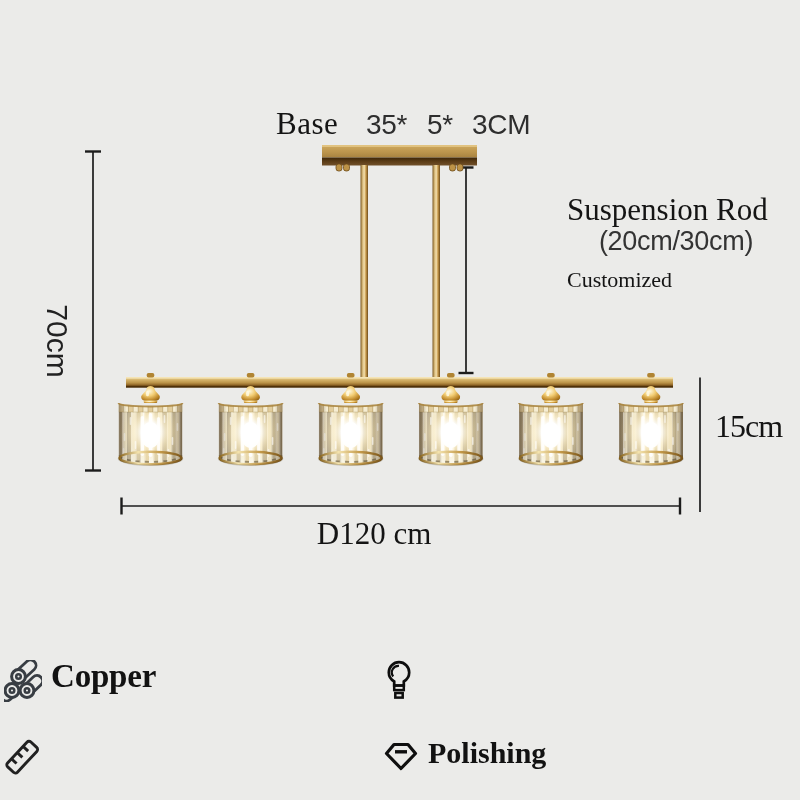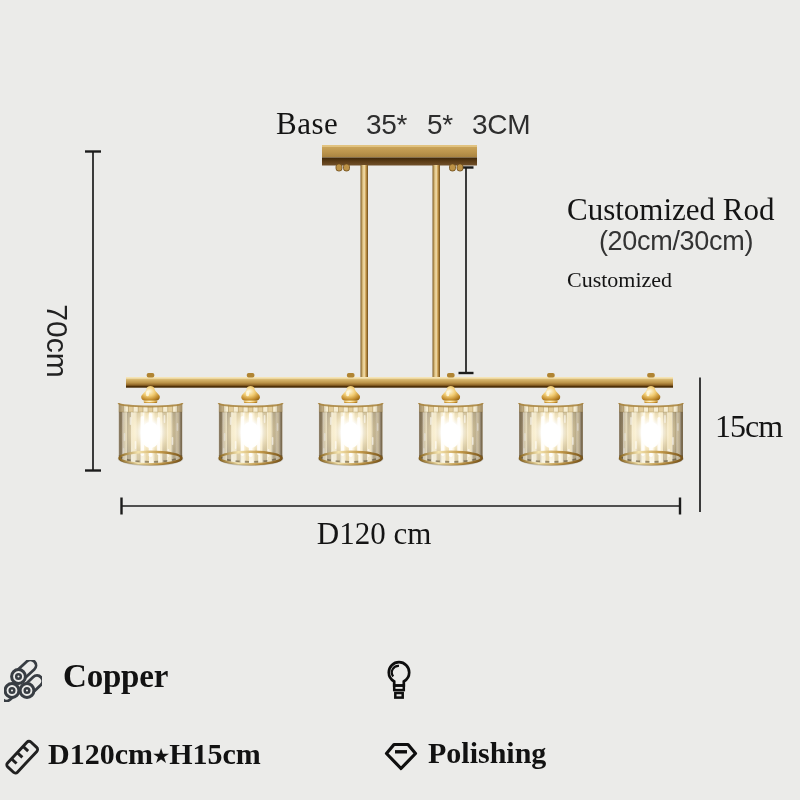--- a/index.html
+++ b/index.html
@@ -23,21 +23,21 @@
   #suspension-range{left:676px;top:228px;font-size:27px;letter-spacing:-0.3px;transform:translateX(-50%);color:#333;text-align:right;}
   #suspension-note{left:567px;top:269px;font-size:22px;}
   #shade-height-label{left:715px;top:410px;font-size:32px;letter-spacing:-1px;}
   #width-label{left:374px;top:518px;font-size:31px;transform:translateX(-50%);}
 
   
   .spec-item{position:absolute;display:flex;align-items:center;}
   .spec-label{font-family:"Liberation Serif", serif;font-weight:bold;color:#121212;line-height:1;}
   .row1 .spec-label{font-size:33px;letter-spacing:-0.2px;position:relative;top:-5px;}
   .row2 .spec-label{font-size:30px;position:relative;top:-3px;}
-  #spec-0{left:4px;top:660px;gap:12px;}
+  #spec-0{left:4px;top:660px;}
   #spec-1{left:386px;top:660px;}
   #spec-2{left:3px;top:738px;}
   #spec-3{left:382px;top:737px;gap:8px;}
   #spec-0 .spec-icon{margin-right:9px;}
   #spec-1 .spec-icon{margin-right:7px;}
   #spec-1 .spec-label{letter-spacing:-0.6px;}
   #spec-2 .spec-icon{margin-right:7px;}
   #spec-3 .spec-icon{margin-right:0px;}
   .star{font-size:.6em;display:inline-block;transform:translateY(-.12em);}
 </style>
@@ -642,21 +642,21 @@
     </g>
       </g>
     </g>
 </svg>
 
 <div id="base-label" class="abs serif-b">Base</div>
 <div id="base-dim-0" class="abs sans base-dim">35*</div>
 <div id="base-dim-1" class="abs sans base-dim">5*</div>
 <div id="base-dim-2" class="abs sans base-dim">3CM</div>
 <div id="height-label" class="abs sans">70cm</div>
-<div id="suspension-title" class="abs serif-b">Customized Rod</div>
+<div id="suspension-title" class="abs serif-b">Suspension Rod</div>
 <div id="suspension-range" class="abs sans">(20cm/30cm)</div>
 <div id="suspension-note" class="abs serif-b">Customized</div>
 <div id="shade-height-label" class="abs serif-b">15cm</div>
 <div id="width-label" class="abs serif-b">D120 cm</div>
 
 <div id="spec-0" class="spec-item row1">
   <svg class="spec-icon" width="38" height="42" viewBox="0 0 38 42" fill="none">
     <g stroke="#383d43" stroke-width="3">
       <line x1="14.5" y1="16.5" x2="26.5" y2="5.5" stroke-width="13.8" stroke-linecap="round"></line>
       <line x1="14.5" y1="16.5" x2="26.5" y2="5.5" stroke="#ebebe9" stroke-width="8.2" stroke-linecap="round"></line>
@@ -688,21 +688,20 @@
 
 <div id="spec-2" class="spec-item row2">
   <svg class="spec-icon" width="38" height="38" viewBox="0 0 38 38" fill="none">
     <g transform="rotate(-47 19 19)" stroke="#212121" stroke-width="2.9">
       <rect x="2" y="12.5" width="34" height="13.5" rx="2.8"></rect>
       <line x1="10.5" y1="12.5" x2="10.5" y2="19.5"></line>
       <line x1="19" y1="12.5" x2="19" y2="19.5"></line>
       <line x1="27.5" y1="12.5" x2="27.5" y2="19.5"></line>
     </g>
   </svg>
-  <span class="spec-label stars">D120cm<span class="star">★</span>H15cm</span>
 </div>
 
 <div id="spec-3" class="spec-item row2">
   <svg class="spec-icon" width="38" height="38" viewBox="0 0 38 38" fill="none">
     <g stroke="#0f0f0f" fill="none">
       <path d="M 12,7.5 L 26,7.5 L 33.5,16.5 L 19,31.5 L 4.5,16.5 Z" stroke-width="3.2" stroke-linejoin="round"></path>
       <line x1="13" y1="14.8" x2="25" y2="14.8" stroke-width="3.4"></line>
     </g>
   </svg>
   <span class="spec-label">Polishing</span>

